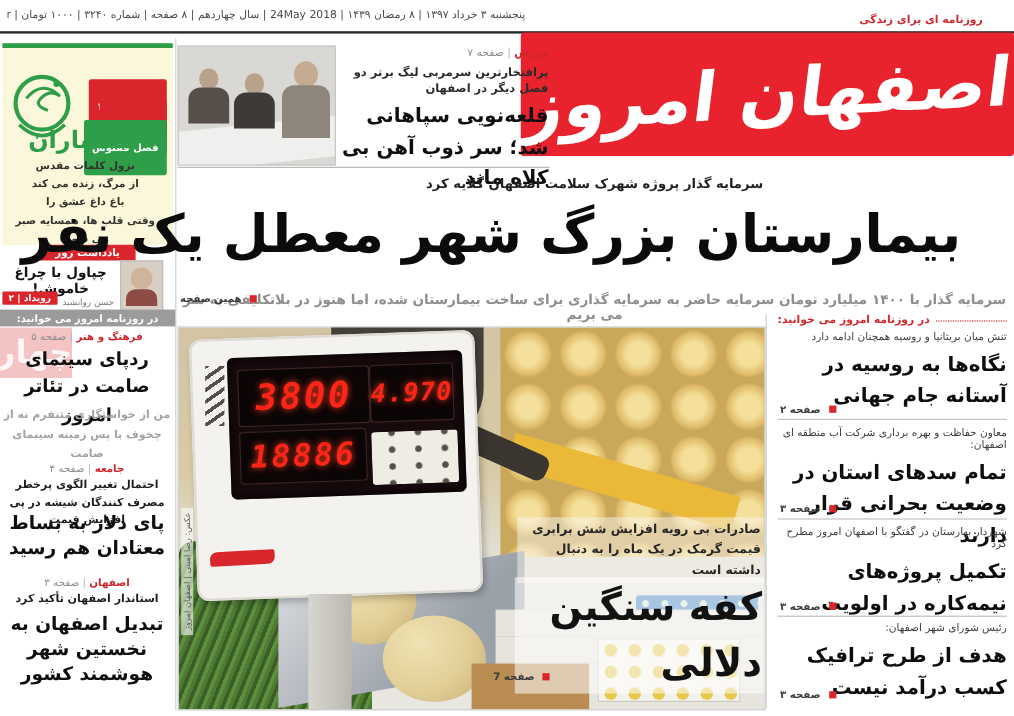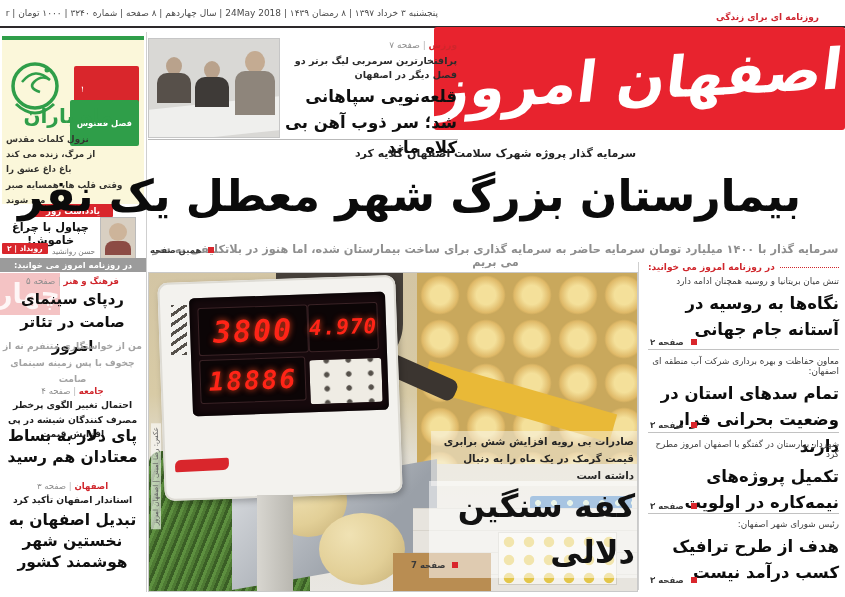--- a/index.html
+++ b/index.html
@@ -30,21 +30,21 @@
   .kicker-page{color:#8d8d8d;}
   .kicker-page::before{content:"| ";color:#b5b5b5;}
   .sq{display:inline-block;width:6px;height:6px;background:#d9262c;margin-left:4px;}
   .refbadge{font-size:8.5px;color:#3a3a3a;font-weight:bold;white-space:nowrap;}
   
   .vdiv{width:1px;background:#cfcfcf;}
   .ram-box{left:2px;top:36px;width:142px;height:164px;background:#fbf7da;border-top:4px solid #2f9e49;}
   .ram-badge{position:absolute;right:5px;font-size:8.3px;color:#fff;background:#d9262c;padding:18px 7px;border-radius:2px;font-weight:bold;}
   .ram-badge.green{background:#2f9e49;}
   .ram-title{position:absolute;left:0;right:10px;top:64px;text-align:center;font-size:20px;font-weight:bold;color:#2f9e49;}
-  .ram-poem{position:absolute;right:8px;left:4px;top:92px;text-align:left;font-size:8.7px;color:#33322e;line-height:1.75;font-weight:bold;}
+  .ram-poem{position:absolute;right:8px;left:4px;top:92px;text-align:center;font-size:8.7px;color:#33322e;line-height:1.75;font-weight:bold;}
   .note-badge{left:33px;top:204px;width:80px;height:13px;background:#d9262c;color:#fff;font-size:8.6px;font-weight:bold;
               display:flex;align-items:center;justify-content:center;border-radius:1px;}
   .note-head{left:2px;top:221px;width:97px;text-align:center;font-size:11.3px;font-weight:bold;color:#111;}
   .note-photo{left:100px;top:217px;width:34px;height:41px;background:#d8cfc2;border:1px solid #bbb;overflow:hidden;}
   .note-photo .nhead{width:18px;height:18px;border-radius:50%;background:#cdb49a;margin:5px auto 0;}
   .note-photo .nbody{width:26px;height:14px;border-radius:8px 8px 0 0;background:#8c4b44;margin:0 auto;}
   .note-author{left:52px;top:247px;width:46px;text-align:left;font-size:7.4px;color:#777;}
   .note-ref{left:2px;top:243px;background:#d9262c;color:#fff;font-size:7.6px;font-weight:bold;padding:1px 5px;border-radius:1px;}
   .graybar{left:0;top:258px;width:146px;height:14px;background:#9b9b9b;color:#fff;font-size:8.4px;font-weight:bold;
            display:flex;align-items:center;justify-content:center;}

